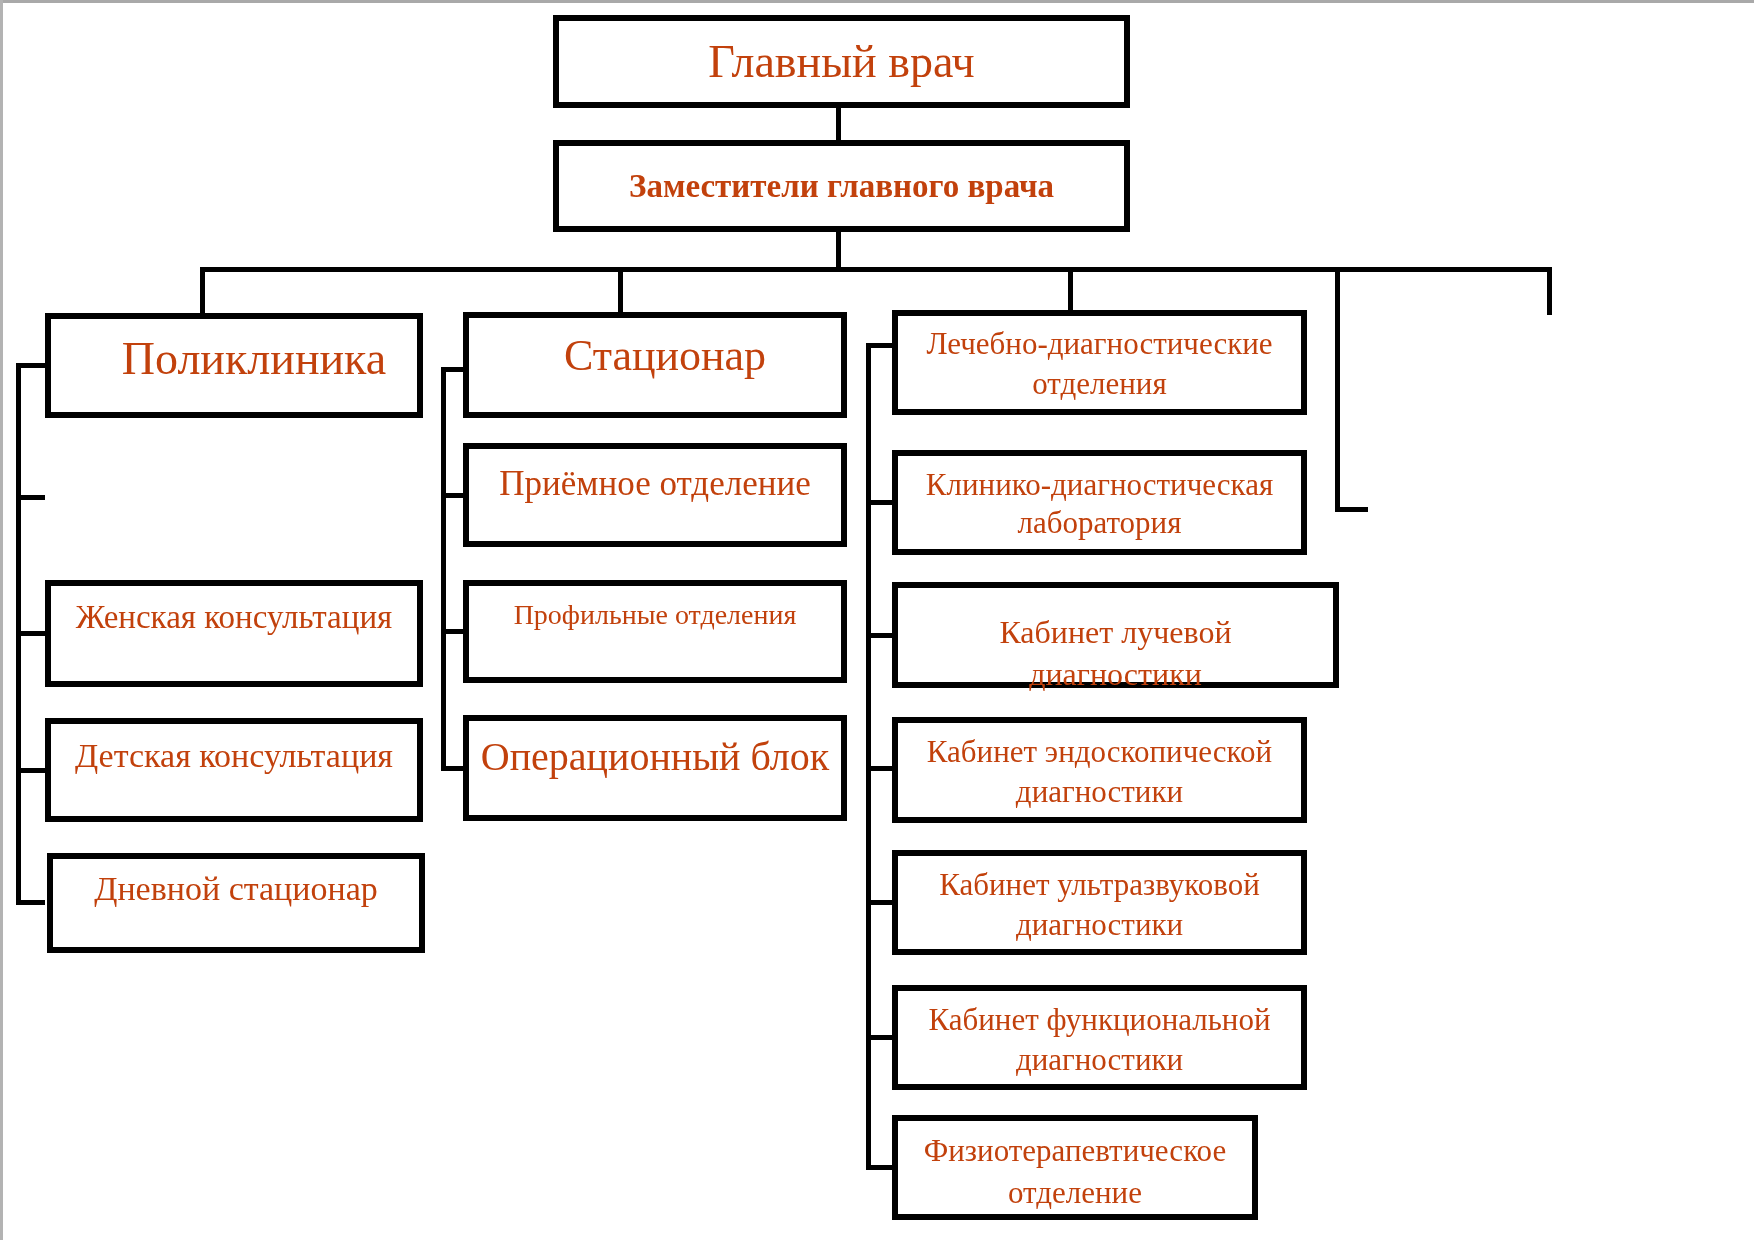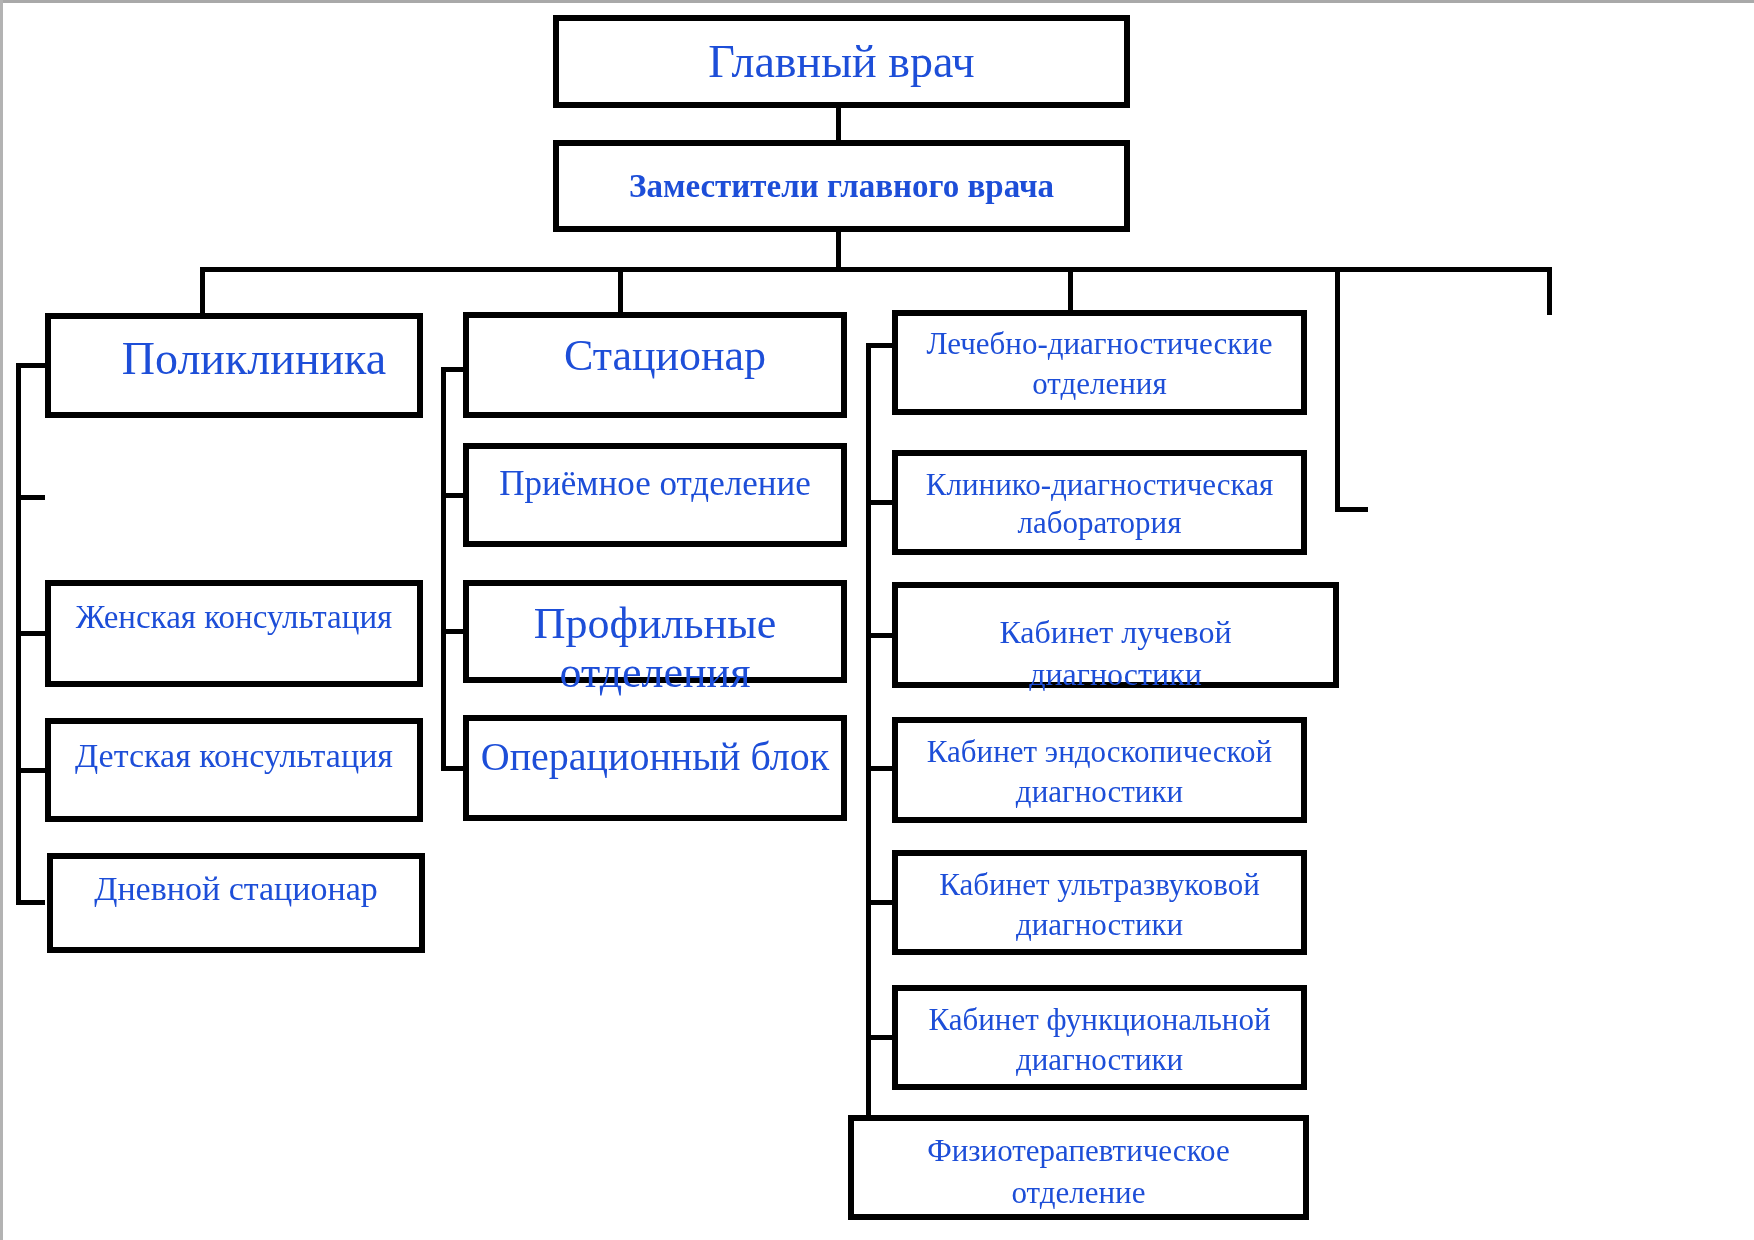--- a/index.html
+++ b/index.html
@@ -1,21 +1,21 @@
 <!DOCTYPE html>
 <html><head>
 <meta charset="utf-8">
 <style>
   html,body{margin:0;padding:0;background:#ffffff;}
   .canvas{
     position:relative;
     width:1754px;height:1240px;
     background:#ffffff;
     font-family:"Liberation Serif","DejaVu Serif",serif;
-    color:#1d4ed8;
+    color:#c2410c;
     overflow:hidden;
   }
   
   .frame-top{position:absolute;left:0;top:0;width:1754px;height:3px;background:#a9a9a9;}
   .frame-left{position:absolute;left:0;top:0;width:3px;height:1240px;background:#b3b3b3;}
 
   
   .ln{position:absolute;background:#000000;}
 
   
@@ -103,21 +103,21 @@
     <span class="lbl" style="font-size:34px;">Дневной стационар</span>
   </div>
 
   <div class="node" style="left:463px;top:312px;width:384px;height:106px;padding-top:13px;">
     <span class="lbl" style="font-size:44px;margin-left:20px;">Стационар</span>
   </div>
   <div class="node" style="left:463px;top:443px;width:384px;height:104px;padding-top:15px;">
     <span class="lbl" style="font-size:35px;">Приёмное отделение</span>
   </div>
   <div class="node" style="left:463px;top:580px;width:384px;height:103px;padding-top:13px;">
-    <span class="lbl" style="font-size:44px;">Профильные отделения</span>
+    <span class="lbl" style="font-size:28px;">Профильные отделения</span>
   </div>
   <div class="node" style="left:463px;top:715px;width:384px;height:106px;padding-top:14px;">
     <span class="lbl" style="font-size:40px;">Операционный блок</span>
   </div>
 
   <div class="node" style="left:892px;top:310px;width:415px;height:105px;padding-top:8px;">
     <span class="lbl" style="font-size:31px;line-height:1.28;">Лечебно-диагностические
 отделения</span>
   </div>
   <div class="node" style="left:892px;top:450px;width:415px;height:105px;padding-top:10px;">
@@ -133,19 +133,19 @@
 диагностики</span>
   </div>
   <div class="node" style="left:892px;top:850px;width:415px;height:105px;padding-top:9px;">
     <span class="lbl" style="font-size:31px;line-height:1.3;">Кабинет ультразвуковой
 диагностики</span>
   </div>
   <div class="node" style="left:892px;top:985px;width:415px;height:105px;padding-top:9px;">
     <span class="lbl" style="font-size:31px;line-height:1.3;">Кабинет функциональной
 диагностики</span>
   </div>
-  <div class="node" style="left:848px;top:1115px;width:461px;height:105px;padding-top:9px;justify-content:flex-end;">
+  <div class="node" style="left:892px;top:1115px;width:366px;height:105px;padding-top:9px;justify-content:flex-end;">
     <span class="lbl" style="font-size:31px;line-height:1.35;">Физиотерапевтическое
 отделение</span>
   </div>
 
 
 </div>
 
 </body></html>

